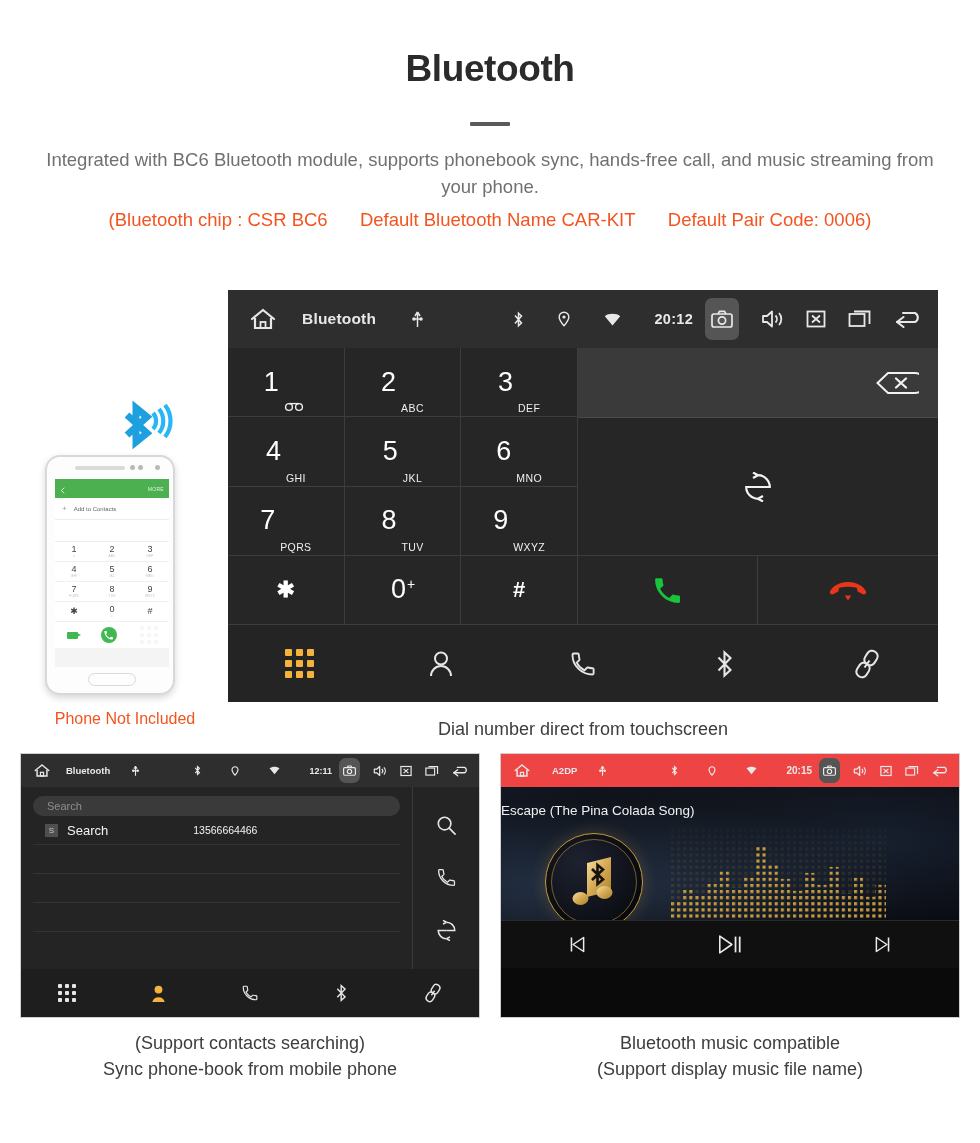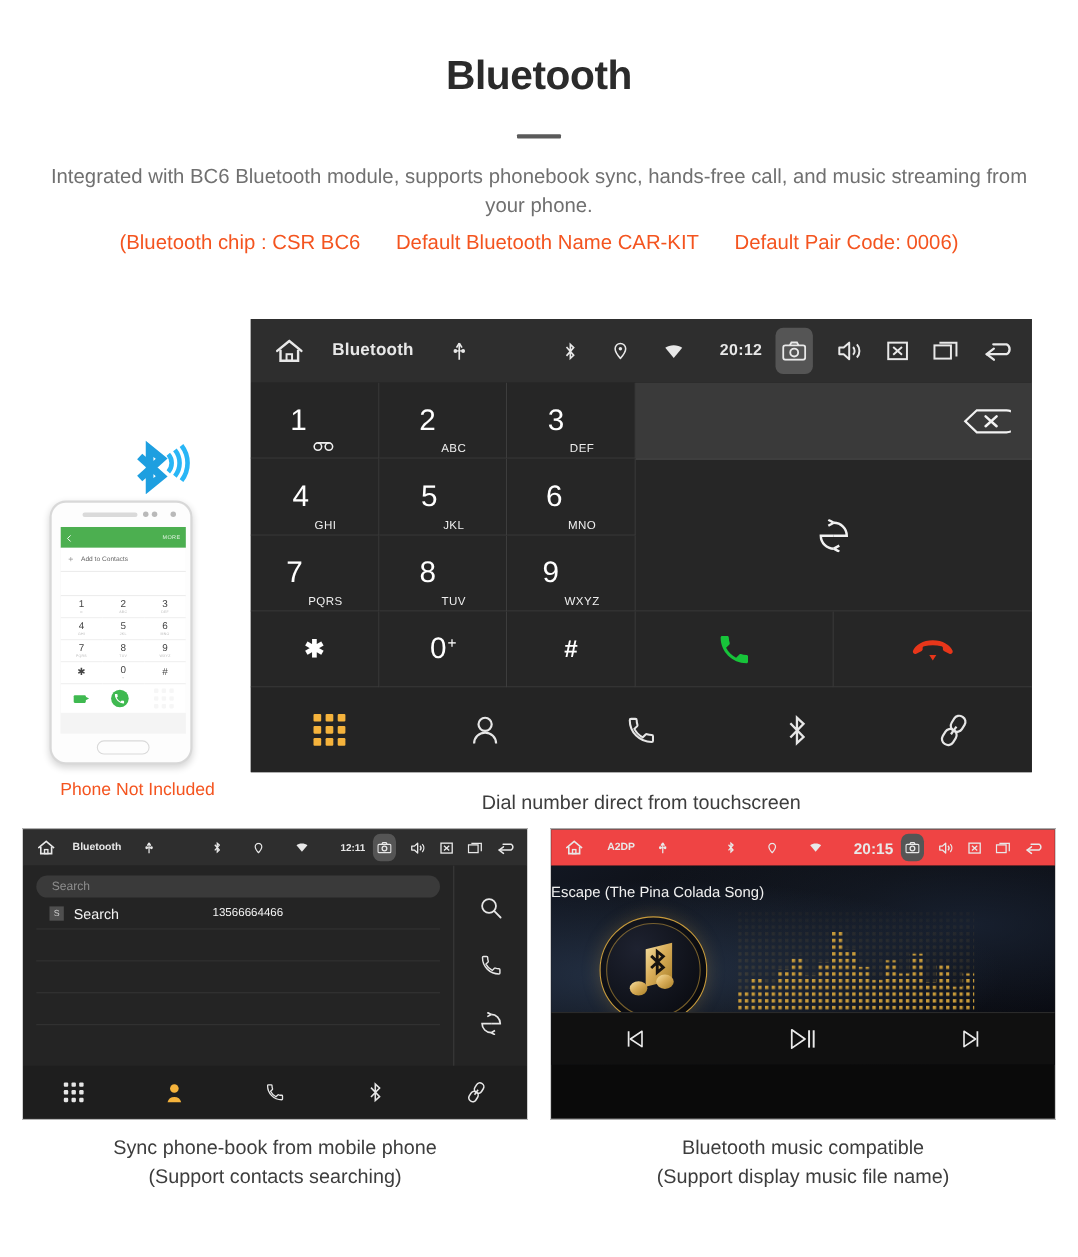--- a/index.html
+++ b/index.html
@@ -204,21 +204,21 @@
 
   
   .music {
     position:absolute; left:500px; top:753px; width:460px; height:265px;
     background:#0a0a0a; border:1px solid #cfcfcf; overflow:hidden;
   }
   .music .headbar { height:33px; padding:0 9px 0 13px; background:#ef4444;}
   .music .hb-title { font-size:9.5px; margin-left:22px;}
   .music .hb-usb { margin-left:22px;}
   .music .hb-status > * { margin-left:6px;}
-  .music .hb-time { font-size:14px; font-weight:bold; margin-left:5px;text-align:center;}
+  .music .hb-time { font-size:10px; font-weight:bold; margin-left:5px;text-align:center;}
   .music .hb-cam-wrap { width:21px; height:25px; margin-left:7px;}
   .music .hb-right > * { margin-left:13px;}
   .mu-body {
     position:relative; height:181px;
     background:
       radial-gradient(ellipse at 18% 55%, rgba(40,55,78,0.85) 0%, rgba(12,14,20,0) 62%),
       radial-gradient(ellipse at 82% 30%, rgba(30,42,62,0.7) 0%, rgba(10,10,14,0) 60%),
       linear-gradient(145deg,#121722 0%, #0a0a0c 45%, #05050a 100%);
     overflow:hidden;
   }
@@ -743,22 +743,22 @@
               <rect x="12.5" y="1.5" width="11" height="15" rx="5.2" transform="rotate(32 18 9)" fill="none" stroke="#e6e6e6" stroke-width="2.2"></rect>
               <rect x="4.5" y="13.5" width="11" height="15" rx="5.2" transform="rotate(32 10 21)" fill="none" stroke="#e6e6e6" stroke-width="2.2"></rect>
               <path d="M16.5 11.5 L11.5 18.5" stroke="#e6e6e6" stroke-width="2.2"></path>
             </svg>
         </span>
       </div>
     </div>
   </div>
 
   <div class="cap cap-book">
+    <div>(Support contacts searching)</div>
     <div>Sync phone-book from mobile phone</div>
-    <div>(Support contacts searching)</div>
   </div>
 
   <div class="music">
     <div class="headbar">
       <span class="ic hb-home">
         <svg width="16" height="15" viewBox="0 0 26 24">
             <path d="M13 3 L24 12 M13 3 L2 12" fill="none" stroke="#e8e8e8" stroke-width="2.4" stroke-linecap="round"></path>
             <path d="M5 11 V21 H21 V11" fill="none" stroke="#e8e8e8" stroke-width="2.4"></path>
             <rect x="10.5" y="15" width="5" height="6" fill="none" stroke="#e8e8e8" stroke-width="2"></rect>
           </svg>

